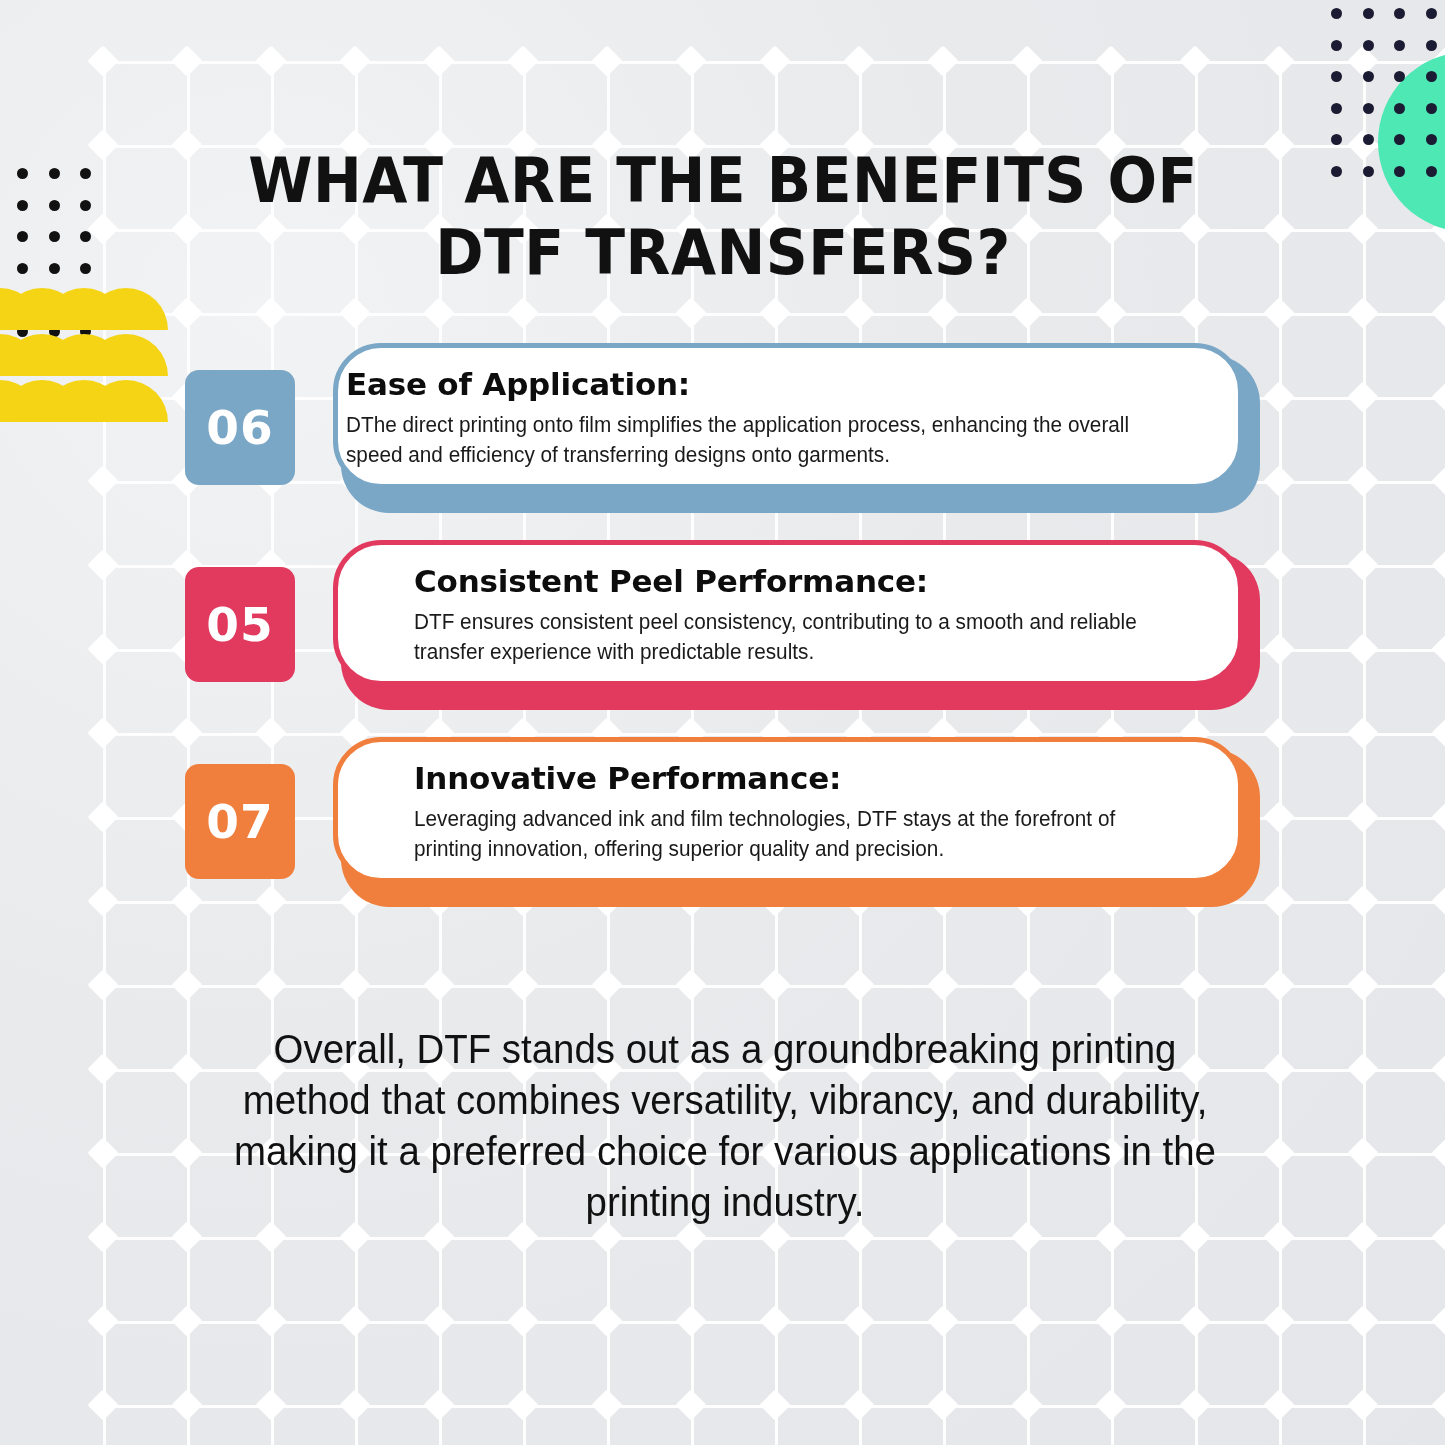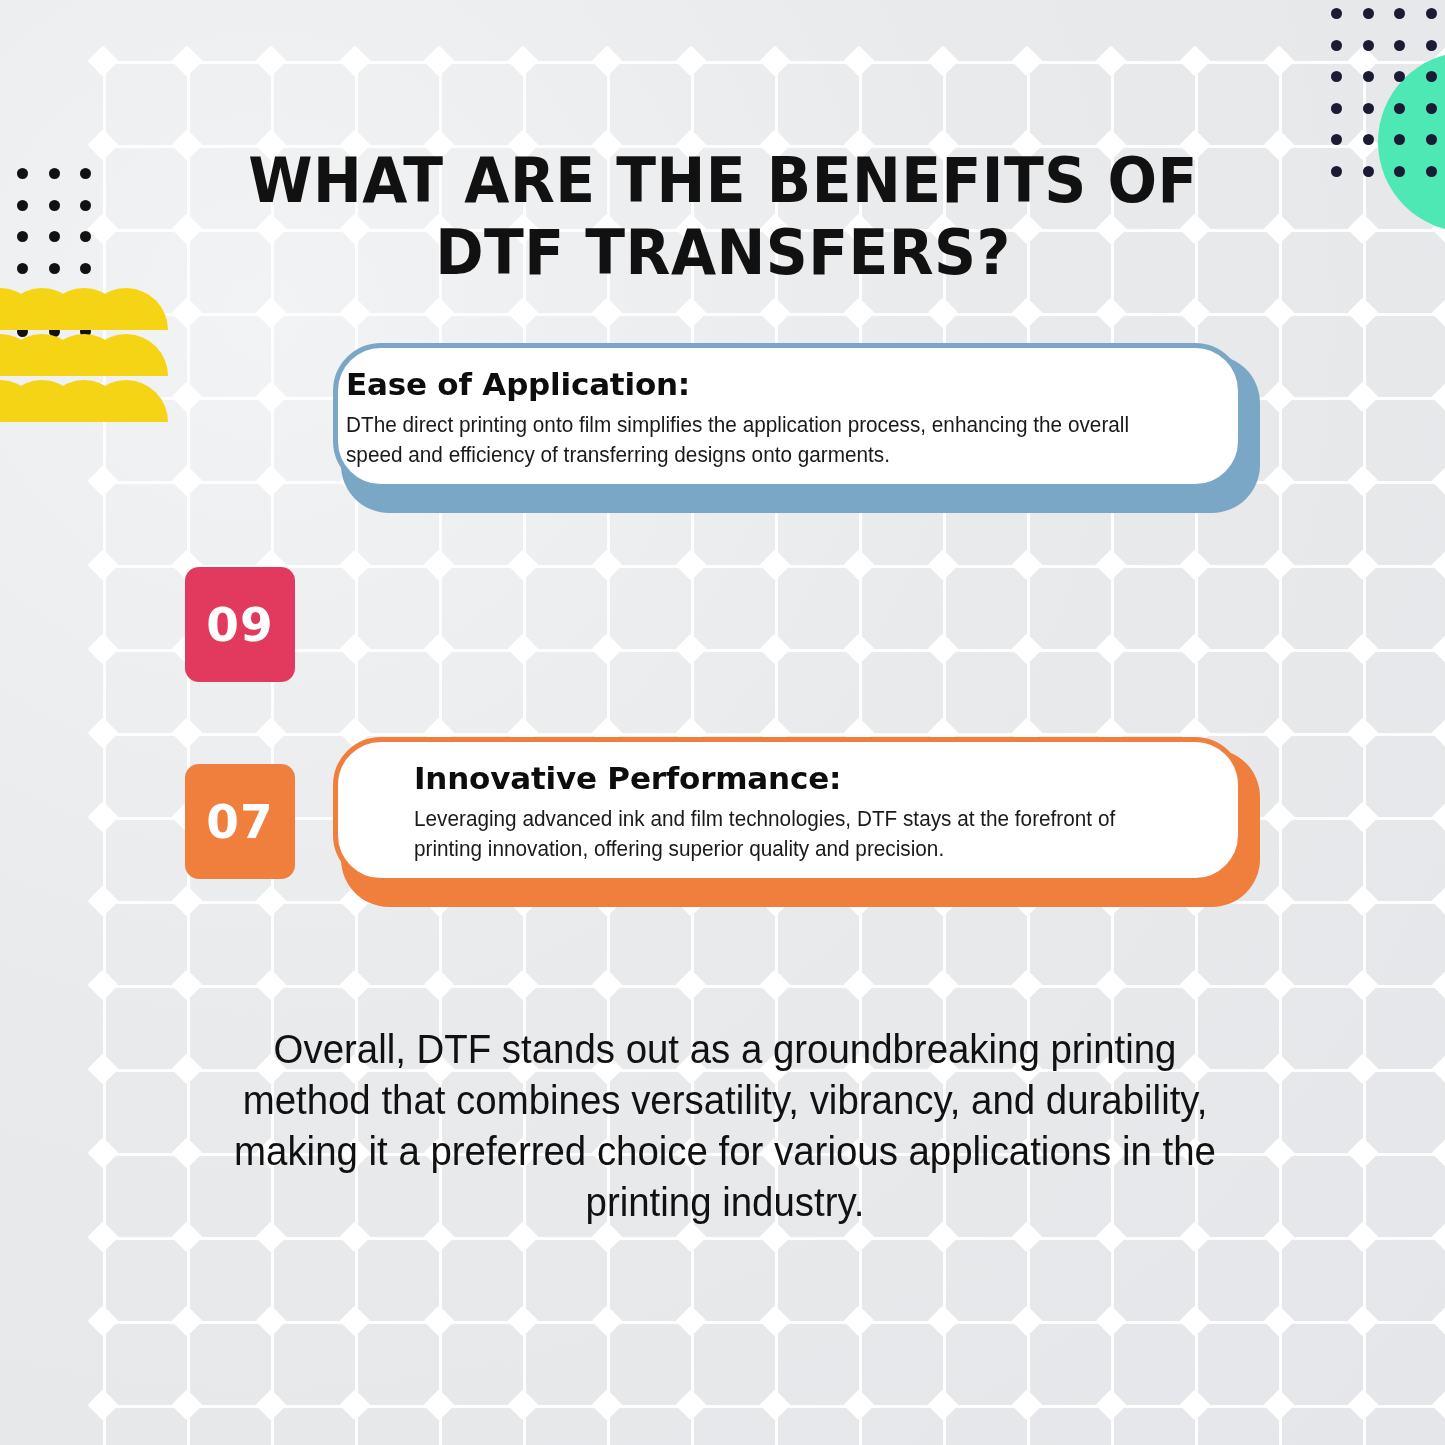--- a/index.html
+++ b/index.html
@@ -518,32 +518,42 @@
       <div class="semi" style="left:84px;top:334px"></div>
       <div class="semi" style="left:-42px;top:380px"></div>
       <div class="semi" style="left:0px;top:380px"></div>
       <div class="semi" style="left:42px;top:380px"></div>
       <div class="semi" style="left:84px;top:380px"></div>
     </div>
 
   <div class="title">WHAT ARE THE BENEFITS OF DTF TRANSFERS?</div>
 
   <div class="card-row r0">
+    <div class="badge" style="background: rgb(123, 167, 199);">
+      <span>06</span>
+    </div>
     <div class="card-wrap">
       <div class="card-shadow" style="background: rgb(123, 167, 199);"></div>
       <div class="card" style="border-color: rgb(123, 167, 199); padding-left: 8px;">
         <h3>Ease of Application:</h3>
         <p>DThe direct printing onto film simplifies the application process, enhancing the overall speed and efficiency of transferring designs onto garments.</p>
       </div>
     </div>
   </div>
 
   <div class="card-row r1">
     <div class="badge" style="background: rgb(225, 58, 94);">
-      <span>09</span>
+      <span>05</span>
+    </div>
+    <div class="card-wrap">
+      <div class="card-shadow" style="background: rgb(225, 58, 94);"></div>
+      <div class="card" style="border-color: rgb(225, 58, 94);">
+        <h3>Consistent Peel Performance:</h3>
+        <p>DTF ensures consistent peel consistency, contributing to a smooth and reliable transfer experience with predictable results.</p>
+      </div>
     </div>
   </div>
 
   <div class="card-row r2">
     <div class="badge" style="background: rgb(240, 126, 60);">
       <span>07</span>
     </div>
     <div class="card-wrap">
       <div class="card-shadow" style="background: rgb(240, 126, 60);"></div>
       <div class="card" style="border-color: rgb(240, 126, 60);">

